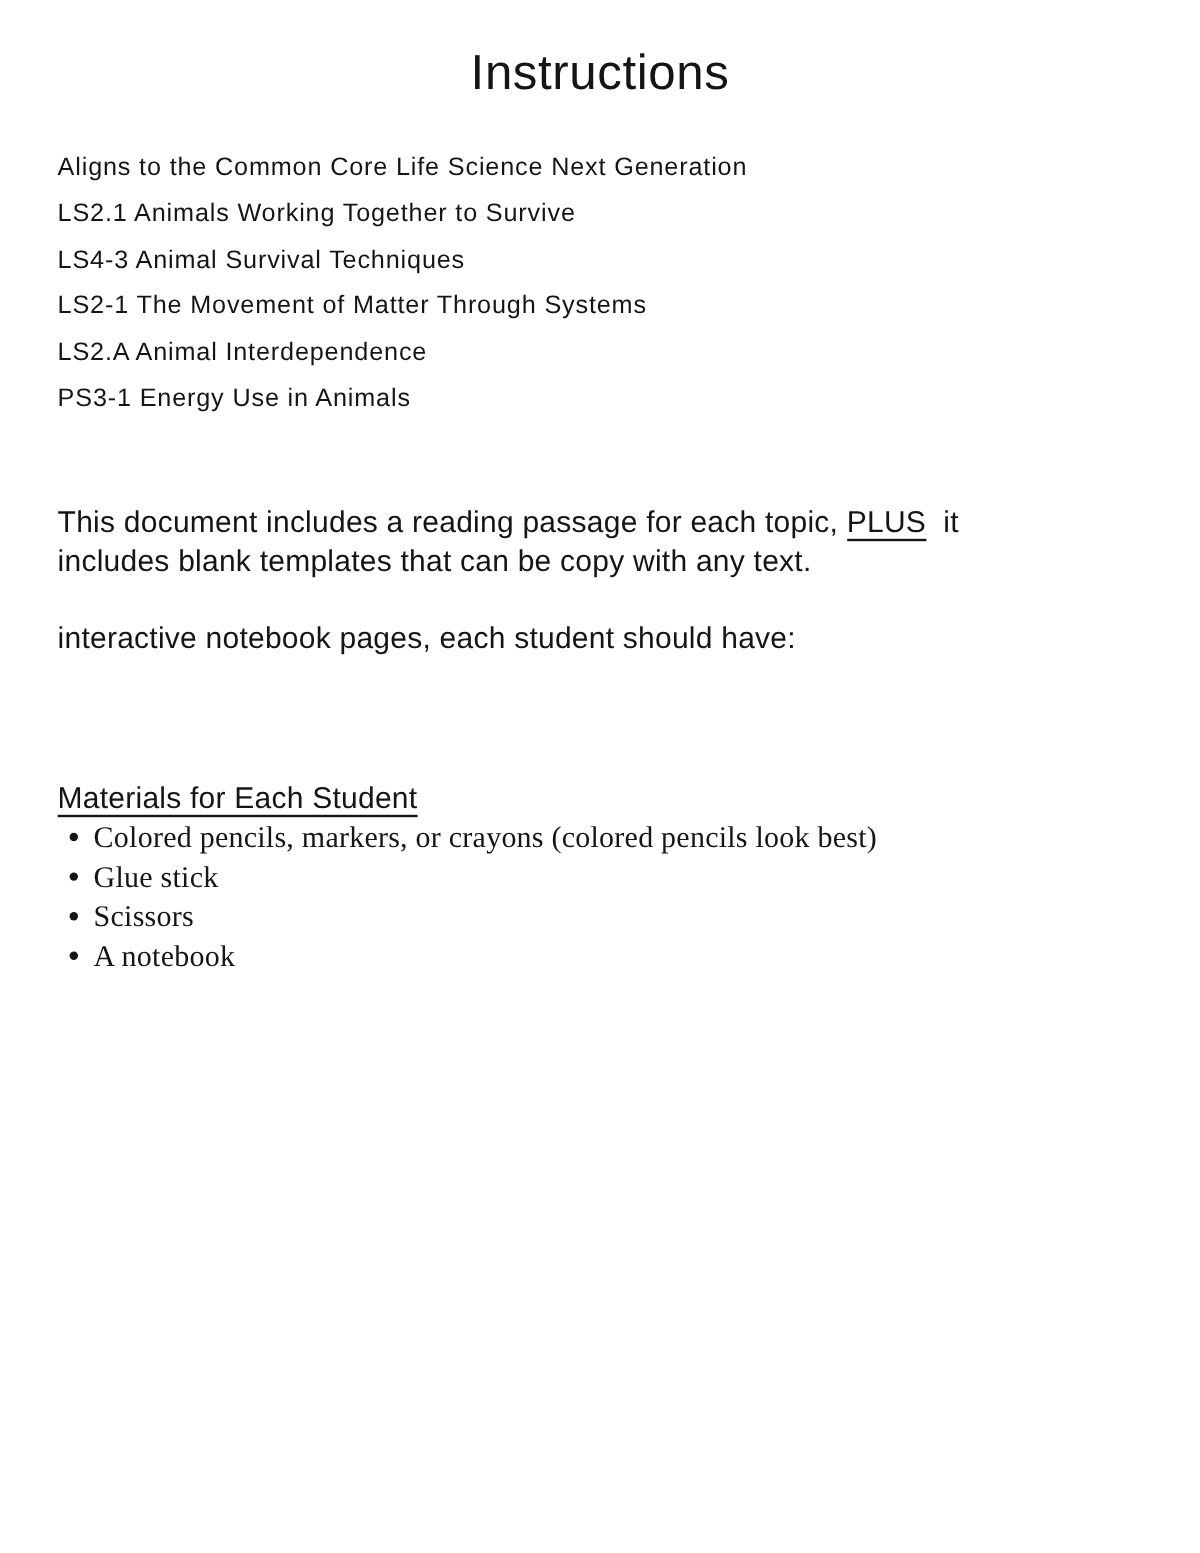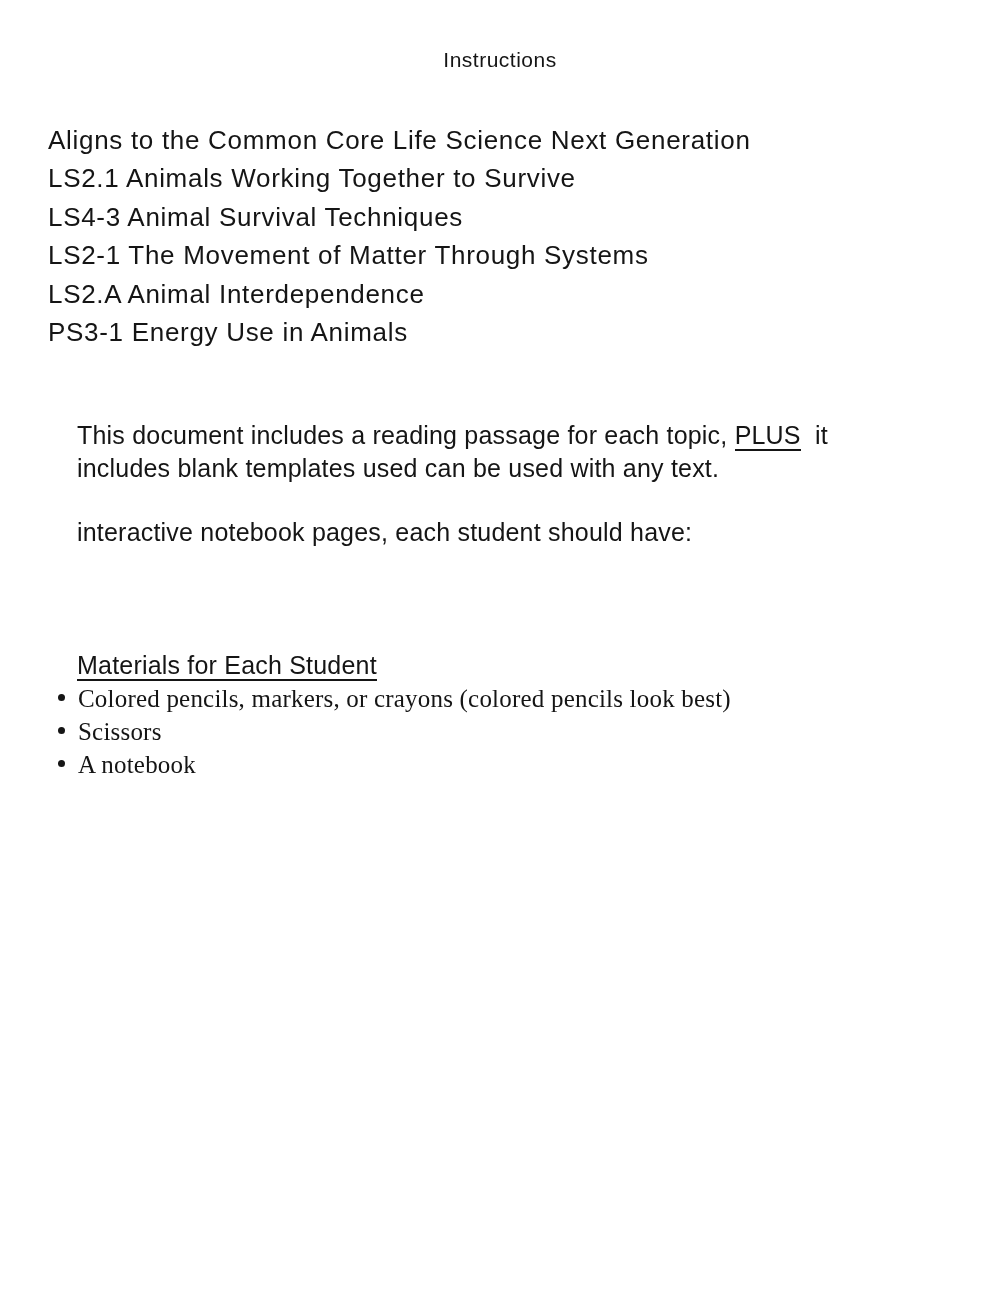--- a/index.html
+++ b/index.html
@@ -15,48 +15,47 @@
     overflow: hidden;
     font-family: "Liberation Sans", sans-serif;
     color: #151515;
   }
   .doc-title {
     position: absolute;
     top: 42px;
     left: 0;
     right: 0;
     text-align: center;
-    font-size: 21px;
+    font-size: 41px;
     letter-spacing: 0.5px;
     line-height: 36px;
     white-space: pre-wrap;
   }
   .standards {
     position: absolute;
     top: 121px;
     left: 48px;
     right: 40px;
-    font-size: 26px;
+    font-size: 21px;
     letter-spacing: 0.7px;
     line-height: 38.4px;
   }
   .standards .line {
     white-space: pre-wrap;
   }
   .para {
     position: absolute;
     left: 48px;
     right: 40px;
     font-size: 25px;
     letter-spacing: 0.2px;
     line-height: 33px;
   }
   .para .line {
     white-space: pre-wrap;
-    margin-left: 29px;
   }
   .para-1 { top: 419px; }
   .para-2 { top: 516px; }
   .materials { top: 649px; }
   .underlined {
     display: inline-block;
     border-bottom: 2px solid #151515;
     padding-bottom: 1px;
     line-height: 1;
   }
@@ -105,40 +104,46 @@
     <div class="line">Aligns to the Common Core Life Science Next Generation</div>
     <div class="line">LS2.1 Animals Working Together to Survive</div>
     <div class="line">LS4-3 Animal Survival Techniques</div>
     <div class="line">LS2-1 The Movement of Matter Through Systems</div>
     <div class="line">LS2.A Animal Interdependence</div>
     <div class="line">PS3-1 Energy Use in Animals</div>
   </div>
 
   <div class="para para-1">
     <div class="line"><span>This document includes a reading passage for each topic, </span><span class="underlined">PLUS</span><span>  it</span></div>
-    <div class="line">includes blank templates used can be used with any text.</div>
+    <div class="line">includes blank templates that can be copy with any text.</div>
   </div>
 
   <div class="para para-2">
     <div class="line">interactive notebook pages, each student should have:</div>
   </div>
 
   <div class="para materials">
     <div class="line"><span class="underlined materials-heading">Materials for Each Student</span></div>
     <ul class="bullet-list">
       <li class="bullet-row">
         <span class="bullet-marker">
             <span class="bullet-dot"></span>
           </span>
         <span class="bullet-text">Colored pencils, markers, or crayons (colored pencils look best)</span>
       </li>
       <li class="bullet-row">
         <span class="bullet-marker">
             <span class="bullet-dot"></span>
           </span>
+        <span class="bullet-text">Glue stick</span>
+      </li>
+      <li class="bullet-row">
+        <span class="bullet-marker">
+            <span class="bullet-dot"></span>
+          </span>
         <span class="bullet-text">Scissors</span>
       </li>
       <li class="bullet-row">
         <span class="bullet-marker">
             <span class="bullet-dot"></span>
           </span>
         <span class="bullet-text">A notebook</span>
       </li>
     </ul>
   </div>

